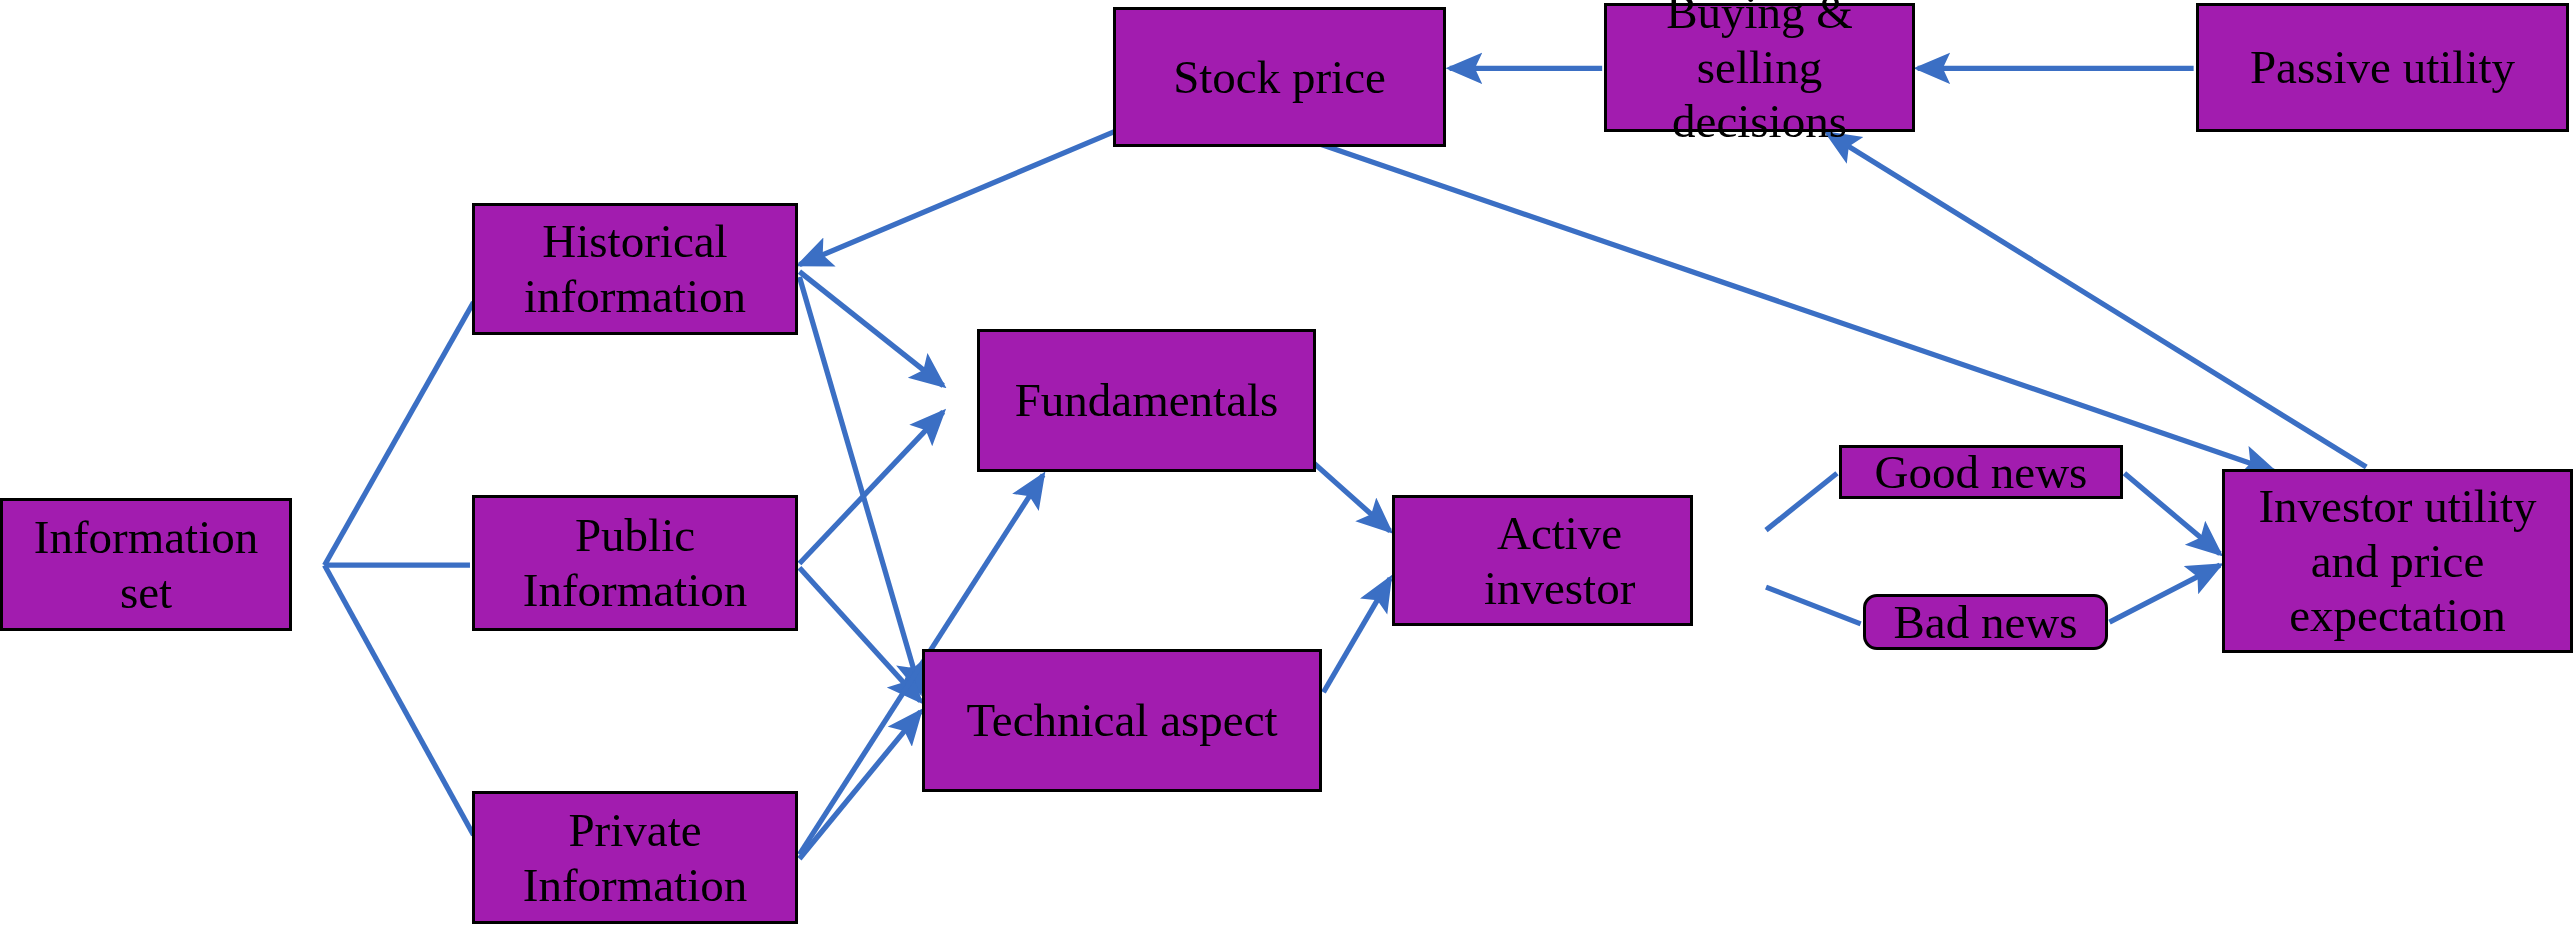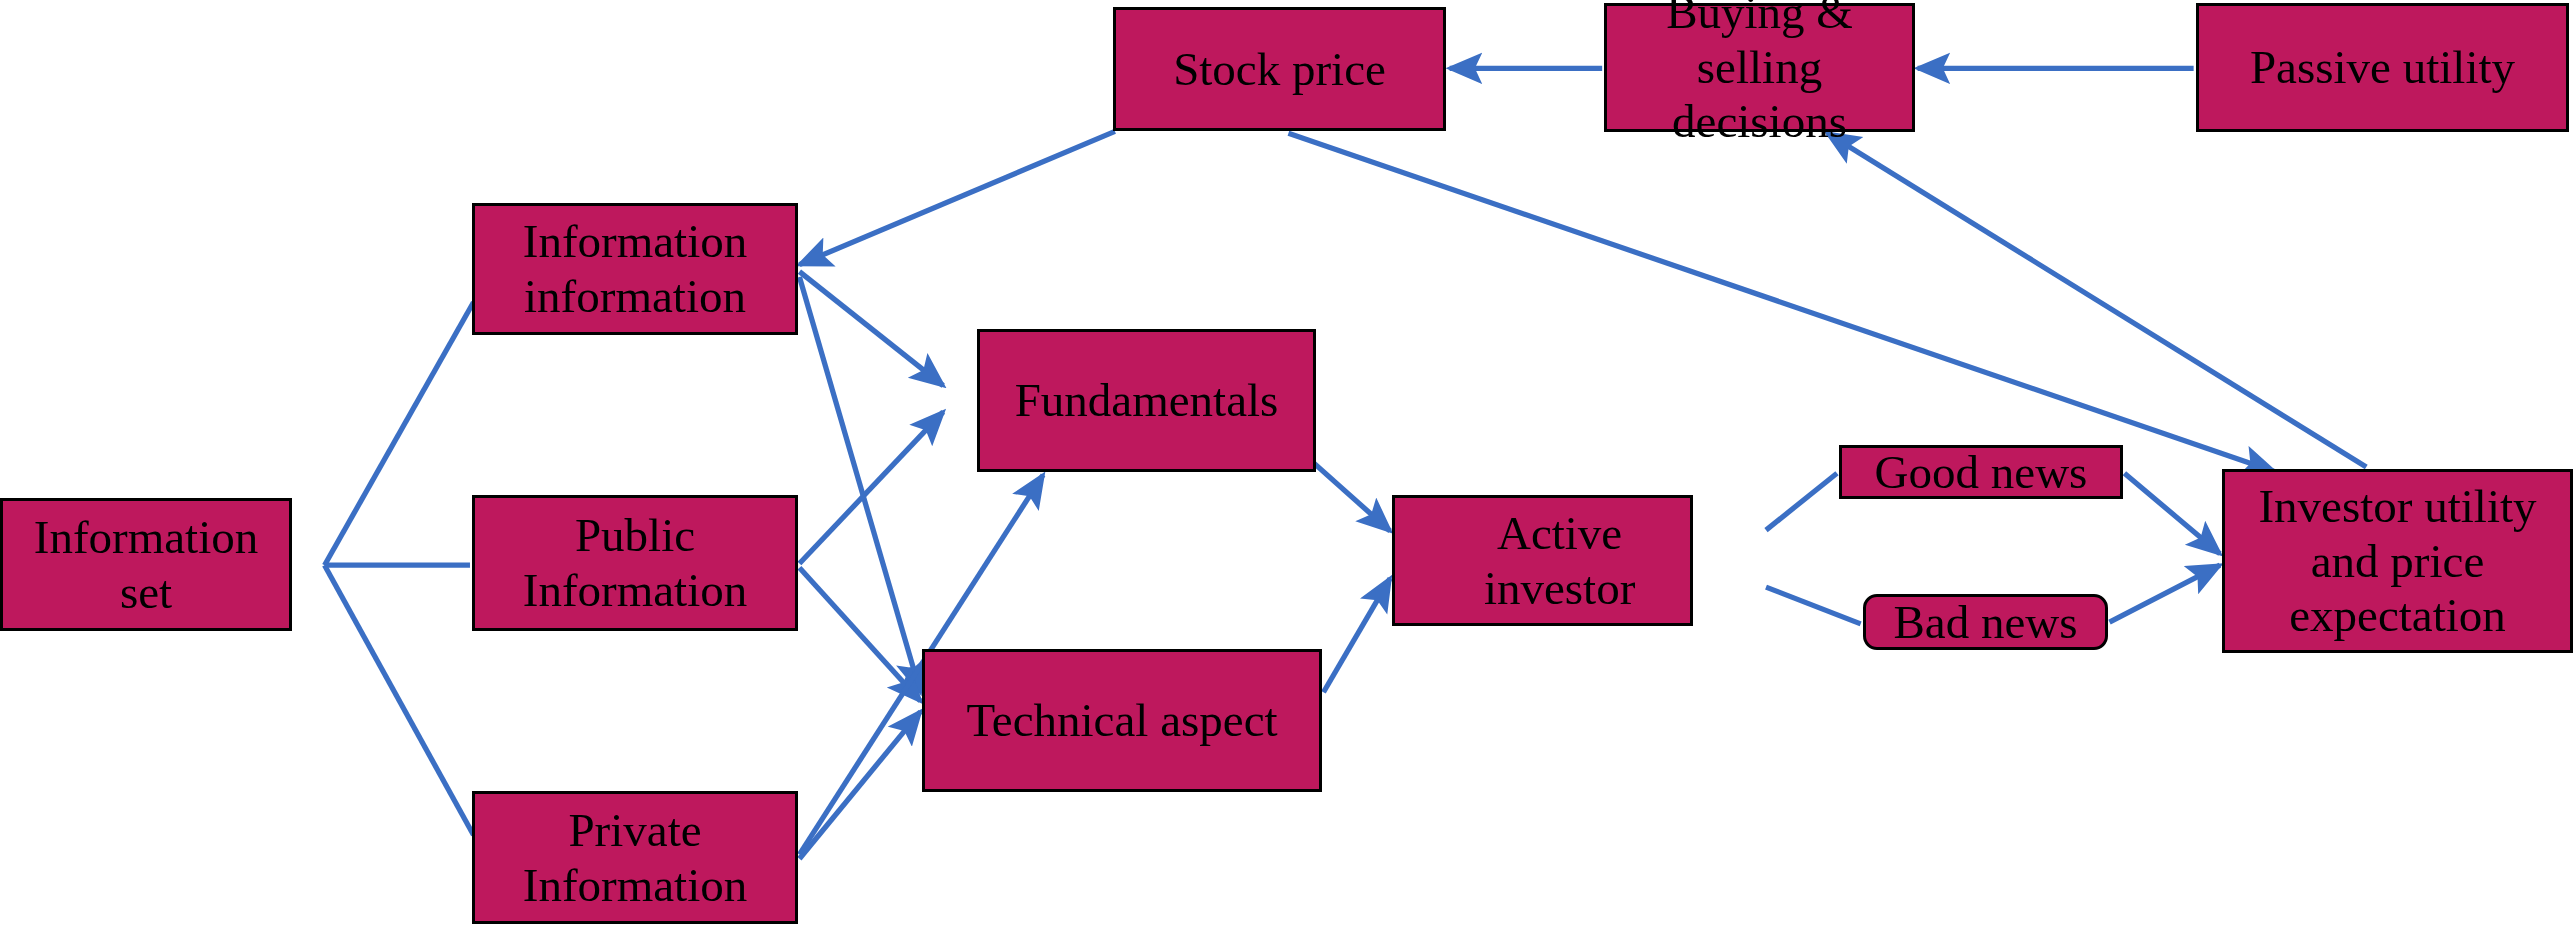--- a/index.html
+++ b/index.html
@@ -20,21 +20,21 @@
     left: 0;
     top: 0;
     width: 2576px;
     height: 935px;
     pointer-events: none;
   }
   .node {
     position: absolute;
     box-sizing: border-box;
     border: 3.5px solid #000000;
-    background: #be185d;
+    background: #a21caf;
     display: flex;
     align-items: center;
     justify-content: center;
     text-align: center;
     line-height: 1.16;
     color: #000000;
     font-size: 47px;
     padding: 1.8px 8.8px;
     z-index: 2;
   }
@@ -72,35 +72,35 @@
       <line x1="2407" y1="710" x2="2533" y2="645" stroke="#3B6FC4" stroke-width="6" marker-end="url(#arrowhead)"></line>
       <line x1="2700" y1="533" x2="2085" y2="152" stroke="#3B6FC4" stroke-width="6" marker-end="url(#arrowhead)"></line>
       <line x1="1828" y1="78" x2="1654" y2="78" stroke="#3B6FC4" stroke-width="6" marker-end="url(#arrowhead)"></line>
       <line x1="2503" y1="78" x2="2188" y2="78" stroke="#3B6FC4" stroke-width="6" marker-end="url(#arrowhead)"></line>
     </svg>
   <div id="nodes">
       <div class="node" style="left: 0px; top: 498px; width: 292px; height: 133px; border-color: rgb(0, 0, 0);">
         <span class="label">Information set</span>
       </div>
       <div class="node" style="left: 472px; top: 203px; width: 326px; height: 132px; border-color: rgb(0, 0, 0);">
-        <span class="label">Information information</span>
+        <span class="label">Historical information</span>
       </div>
       <div class="node" style="left: 472px; top: 495px; width: 326px; height: 136px; border-color: rgb(0, 0, 0);">
         <span class="label">Public Information</span>
       </div>
       <div class="node" style="left: 472px; top: 791px; width: 326px; height: 133px; border-color: rgb(0, 0, 0);">
         <span class="label">Private Information</span>
       </div>
       <div class="node" style="left: 945px; top: 329px; width: 339px; height: 143px; border-color: rgb(0, 0, 0); margin-left: 32px;">
         <span class="label">Fundamentals</span>
       </div>
       <div class="node" style="left: 922px; top: 649px; width: 400px; height: 143px; border-color: rgb(0, 0, 0);">
         <span class="label">Technical aspect</span>
       </div>
-      <div class="node" style="left: 1113px; top: 7px; width: 333px; height: 124px; border-color: rgb(0, 0, 0);">
+      <div class="node" style="left: 1113px; top: 7px; width: 333px; height: 140px; border-color: rgb(0, 0, 0);">
         <span class="label">Stock price</span>
       </div>
       <div class="node" style="left: 1604px; top: 2.6px; width: 311px; height: 129px; border-color: rgb(0, 0, 0);">
         <span class="label">Buying &amp; selling decisions</span>
       </div>
       <div class="node" style="left: 2196px; top: 2.6px; width: 373px; height: 129px; border-color: rgb(0, 0, 0);">
         <span class="label">Passive utility</span>
       </div>
       <div class="node" style="left: 1392px; top: 495px; width: 301px; height: 131px; border-color: rgb(0, 0, 0); padding-left: 43px;">
         <span class="label">Active investor</span>

